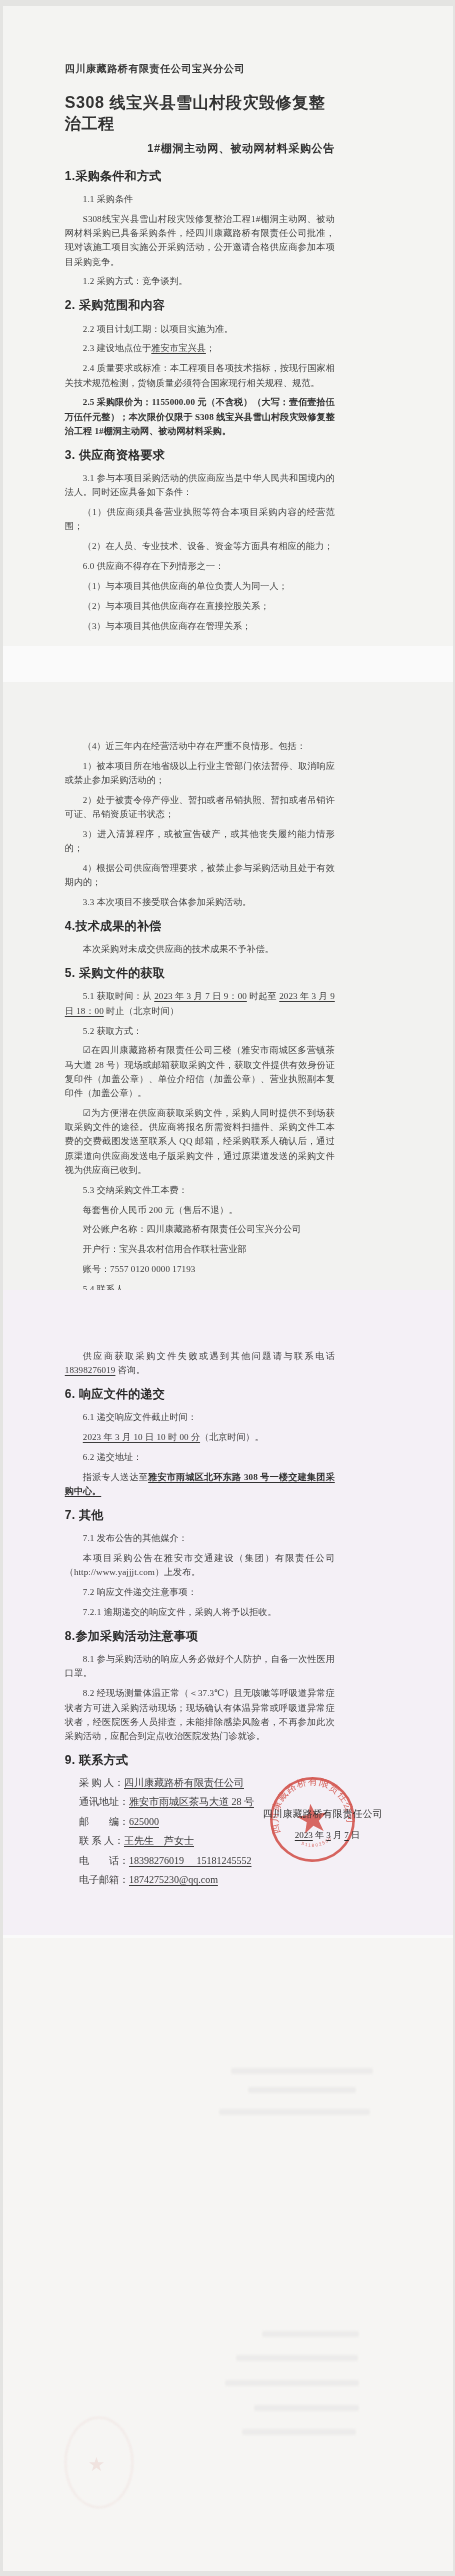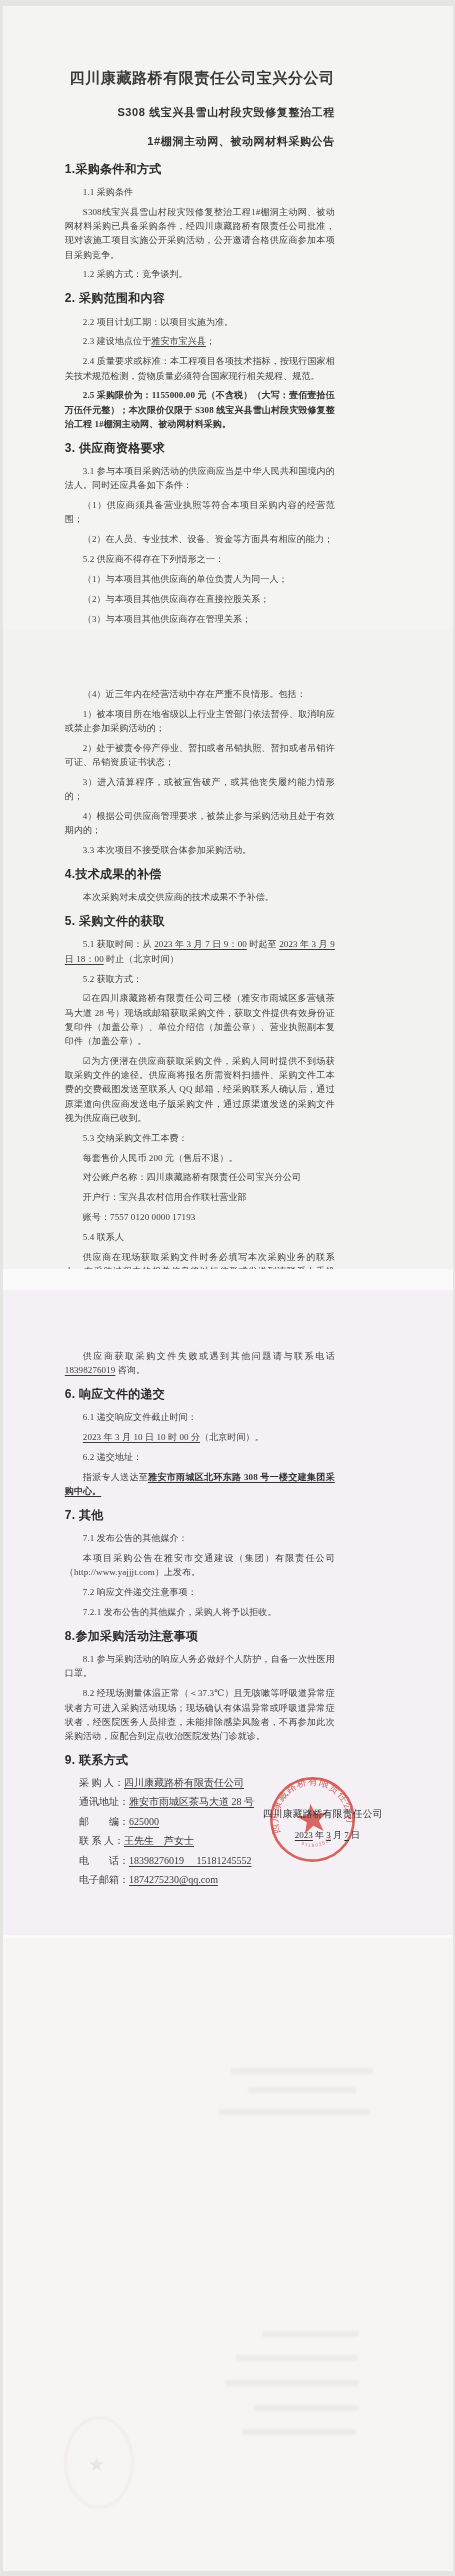--- a/index.html
+++ b/index.html
@@ -10,33 +10,33 @@
   }
   
   .edge{position:absolute;background:#e4e4e2;z-index:0;}
   .edge-top{left:0;top:0;width:456px;height:5.7px;}
   .edge-left{left:0;top:0;width:2.8px;height:2576px;}
   .edge-right{right:0;top:0;width:2.8px;height:2576px;}
   .edge-bottom{left:0;top:2570px;width:456px;height:5.7px;}
 
   .page{position:absolute;left:2.8px;width:450px;z-index:1;overflow:hidden;}
   .page1{top:5.7px;height:640px;background:#f4f4f2;}
-  .page2{top:630px;height:639px;background:#f2f2f0;}
+  .page2{top:682px;height:639px;background:#f2f2f0;}
   .page3{top:1290px;height:645px;background:#f4f0f6;}
   .page4{top:1938px;height:633px;background:#f6f5f3;}
 
   .content{margin-left:62px;width:270px;}
   .page1 .content{padding-top:55px;}
   .page2 .content{padding-top:57px;}
   .page3 .content{padding-top:59px;}
 
   .t-company{font-family:"Liberation Sans","DejaVu Sans",sans-serif;font-weight:600;
-    font-size:15px;color:#3a3a3a;text-align:right;letter-spacing:0.6px;margin:8px 0 17px;}
+    font-size:10px;color:#3a3a3a;text-align:left;letter-spacing:0.6px;margin:1px 0 17px;}
   .t-project{font-family:"Liberation Sans","DejaVu Sans",sans-serif;font-weight:700;
-    font-size:11px;color:#333;text-align:right;letter-spacing:0.6px;margin:0 0 14px;}
+    font-size:16px;color:#333;text-align:left;letter-spacing:0.6px;margin:0 0 6px;}
   .t-notice{font-family:"Liberation Sans","DejaVu Sans",sans-serif;font-weight:700;
     font-size:11px;color:#333;text-align:right;letter-spacing:0.6px;margin:0 0 12px;}
 
   .h{font-family:"Liberation Sans","DejaVu Sans",sans-serif;font-weight:700;
     font-size:12px;color:#2c2c2c;letter-spacing:0.3px;margin:8.5px 0 7.4px;}
   .p{font-size:9px;line-height:14.2px;color:#3d3d3d;text-indent:2em;
     margin:0 0 5.7px;text-align:justify;letter-spacing:0.1px;}
   .bold{font-weight:700;color:#333;}
   .u{text-decoration:underline;text-underline-offset:1.7px;}
 
@@ -80,21 +80,21 @@
     <div class="h">2. 采购范围和内容</div>
     <p class="p">2.2 项目计划工期：以项目实施为准。</p>
     <p class="p"><span>2.3 建设地点位于</span><span class="u">雅安市宝兴县</span><span>；</span></p>
     <p class="p">2.4 质量要求或标准：本工程项目各项技术指标，按现行国家相关技术规范检测，货物质量必须符合国家现行相关规程、规范。</p>
     <p class="p bold">2.5 采购限价为：1155000.00 元（不含税）（大写：壹佰壹拾伍万伍仟元整）；本次限价仅限于 S308 线宝兴县雪山村段灾毁修复整治工程 1#棚洞主动网、被动网材料采购。</p>
 
     <div class="h">3.  供应商资格要求</div>
     <p class="p">3.1 参与本项目采购活动的供应商应当是中华人民共和国境内的法人。同时还应具备如下条件：</p>
     <p class="p">（1）供应商须具备营业执照等符合本项目采购内容的经营范围；</p>
     <p class="p">（2）在人员、专业技术、设备、资金等方面具有相应的能力；</p>
-    <p class="p">5.2 供应商不得存在下列情形之一：</p>
+    <p class="p">6.0 供应商不得存在下列情形之一：</p>
     <p class="p">（1）与本项目其他供应商的单位负责人为同一人；</p>
     <p class="p">（2）与本项目其他供应商存在直接控股关系；</p>
     <p class="p">（3）与本项目其他供应商存在管理关系；</p>
   </div>
 </section>
 
 <section class="page page2">
   <div class="content">
     <p class="p">（4）近三年内在经营活动中存在严重不良情形。包括：</p>
     <p class="p">1）被本项目所在地省级以上行业主管部门依法暂停、取消响应或禁止参加采购活动的；</p>
@@ -129,21 +129,21 @@
     <div class="h">6. 响应文件的递交</div>
     <p class="p">6.1 递交响应文件截止时间：</p>
     <p class="p"><span class="u">2023 年 3 月 10 日 10 时 00 分</span><span>（北京时间）。</span></p>
     <p class="p">6.2 递交地址：</p>
     <p class="p"><span>指派专人送达至</span><span class="u bold">雅安市雨城区北环东路 308 号一楼交建集团采购中心。</span></p>
 
     <div class="h">7. 其他</div>
     <p class="p">7.1 发布公告的其他媒介：</p>
     <p class="p">本项目采购公告在雅安市交通建设（集团）有限责任公司（http://www.yajjjt.com）上发布。</p>
     <p class="p">7.2 响应文件递交注意事项：</p>
-    <p class="p">7.2.1 发布公告的其他媒介，采购人将予以拒收。</p>
+    <p class="p">7.2.1 逾期递交的响应文件，采购人将予以拒收。</p>
 
     <div class="h">8.参加采购活动注意事项</div>
     <p class="p">8.1 参与采购活动的响应人务必做好个人防护，自备一次性医用口罩。</p>
     <p class="p">8.2 经现场测量体温正常（＜37.3℃）且无咳嗽等呼吸道异常症状者方可进入采购活动现场；现场确认有体温异常或呼吸道异常症状者，经医院医务人员排查，未能排除感染风险者，不再参加此次采购活动，应配合到定点收治医院发热门诊就诊。</p>
 
     <div class="h">9. 联系方式</div>
     <div class="contact-row"><span class="label">采 购 人：</span><span class="val">四川康藏路桥有限责任公司</span></div>
     <div class="contact-row"><span class="label">通讯地址：</span><span class="val">雅安市雨城区茶马大道 28 号</span></div>
     <div class="contact-row"><span class="label">邮　　编：</span><span class="val">625000</span></div>
     <div class="contact-row"><span class="label">联 系 人：</span><span class="val">王先生　芦女士</span></div>

